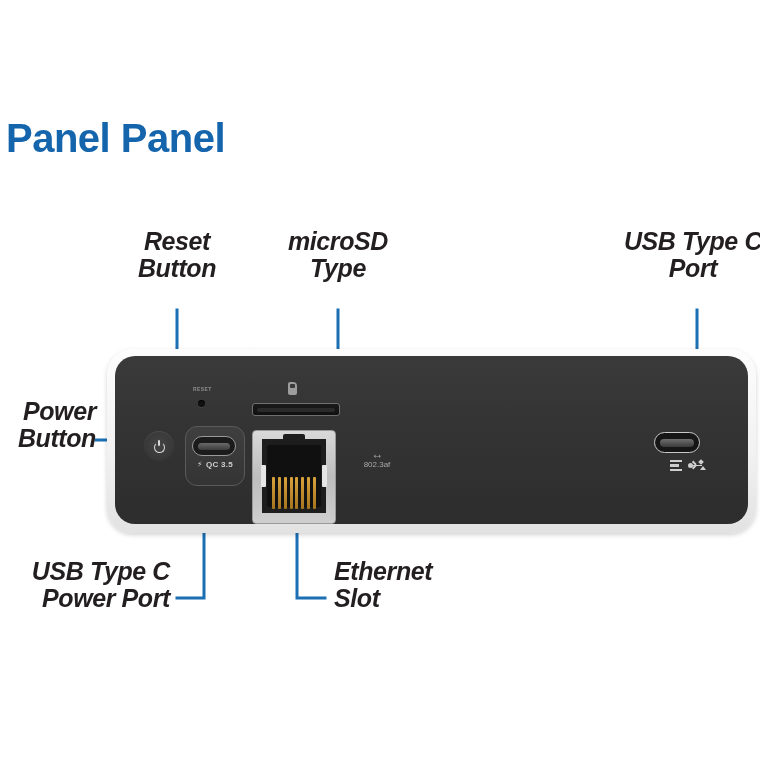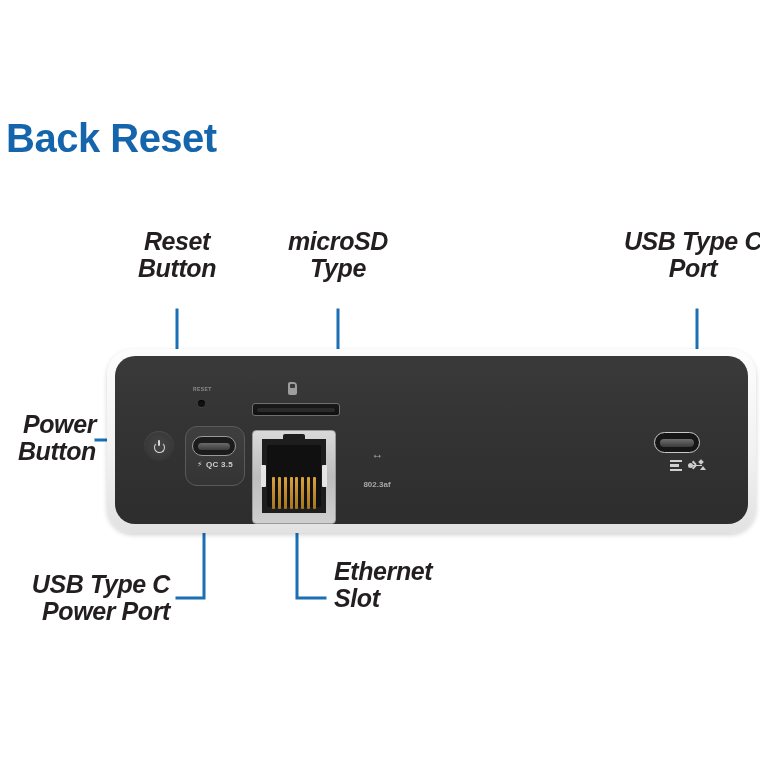--- a/index.html
+++ b/index.html
@@ -113,21 +113,21 @@
   .rj45-pins{
     position:absolute;left:10px;bottom:4px;width:44px;height:32px;
     display:flex;justify-content:space-between;
   }
   .rj45-pins span{width:3px;height:100%;background:linear-gradient(180deg,#d9a23c,#a4741f);border-radius:1px;}
 
   #poe-mark{
     position:absolute;left:236px;top:92px;width:52px;text-align:center;color:#a8a8a8;
   }
   #poe-arrow{font-size:12px;line-height:12px;letter-spacing:-1px;}
-  #poe-text{font-size:8px;margin-top:20px;font-weight:700;}
+  #poe-text{font-size:8px;margin-top:0;font-weight:400;}
 
   
   #usbc-right{
     position:absolute;right:48px;top:76px;width:46px;height:21px;border-radius:11px;
     background:#161616;border:1.8px solid #c9c9c9;box-sizing:border-box;overflow:hidden;
   }
   #usbc-right .usbc-tongue2{
     position:absolute;left:5px;top:6px;right:5px;height:8px;border-radius:4px;
     background:linear-gradient(180deg,#6f6f6f,#3a3a3a);
   }
@@ -143,29 +143,29 @@
   .usb-icon .arm1{position:absolute;left:7px;top:0.4px;width:1.8px;height:5px;background:#cfcfcf;transform:rotate(-42deg);transform-origin:bottom center;}
   .usb-icon .arm2{position:absolute;left:7px;top:5.4px;width:1.8px;height:5px;background:#cfcfcf;transform:rotate(42deg);transform-origin:top center;}
   .usb-icon .sq{position:absolute;left:11.2px;top:0px;width:4px;height:4px;background:#cfcfcf;transform:rotate(45deg);}
   .usb-icon .tri{position:absolute;left:11.5px;top:6.4px;width:0;height:0;border-left:3px solid transparent;border-right:3px solid transparent;border-bottom:4.6px solid #cfcfcf;}
 
   
   .callout{position:absolute;color:#231f20;font-style:italic;font-weight:600;
            font-size:25px;line-height:1.07;letter-spacing:-0.4px;white-space:pre-line;
            font-family:"Liberation Sans","DejaVu Sans",sans-serif;}
   .ca-center{text-align:center;}
-  .ca-right{text-align:right;margin-top:13px;}
+  .ca-right{text-align:right;}
   .ca-left{text-align:left;}
 
   #leaders{position:absolute;left:0;top:0;width:760px;height:760px;pointer-events:none;}
 </style>
 </head>
 <body>
 
-<div id="page-title">Back Reset</div>
+<div id="page-title">Panel Panel</div>
 
 <svg id="leaders" viewBox="0 0 760 760" xmlns="http://www.w3.org/2000/svg">
   <g stroke="#1b6fb3" stroke-width="3" fill="none" stroke-linecap="square">
 
     <line x1="96" y1="440" x2="135" y2="440"></line>
 
     <polyline points="177,310 177,404 204,404"></polyline>
 
     <polyline points="338,310 338,408 295,408"></polyline>
 

